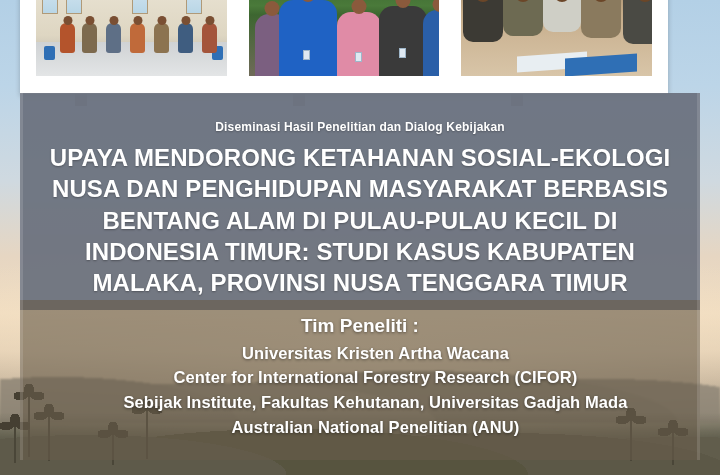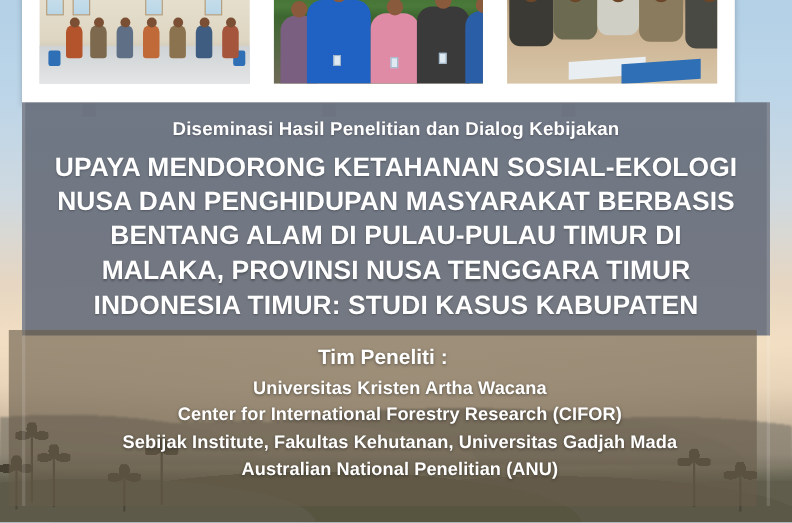--- a/index.html
+++ b/index.html
@@ -205,40 +205,41 @@
   .title-panel {
     position:absolute;
     left:20px; top:93px;
     width:680px;
     padding:14px 18px 12px;
     background:rgba(105,112,125,.93);
     text-align:center;
     color:#ffffff;
   }
   .eyebrow {
-    font-size:17px;
+    font-size:12px;
     font-weight:bold;
     letter-spacing:.2px;
     line-height:1.35;
     margin-bottom:7px;
     text-shadow:0 1px 2px rgba(0,0,0,.28);
+    margin-top:12px;
   }
   .main-title {
     font-size:24px;
     font-weight:bold;
     line-height:1.30;
     letter-spacing:.1px;
     text-shadow:0 1px 2px rgba(0,0,0,.30);
   }
   .main-title .tline { display:block; white-space:nowrap; }
 
   
   .team-panel {
     position:absolute;
-    left:8px; top:300px;
+    left:20px; top:300px;
     width:680px; height:160px;
     background:rgba(104,92,74,.62);
     text-align:center;
     color:#ffffff;
     padding-top:13px;
   }
   .team-heading {
     font-size:19px;
     font-weight:bold;
     line-height:1.35;
@@ -331,23 +332,23 @@
   </div>
   <span class="strip-shadow" style="left:75px;"></span>
   <span class="strip-shadow" style="left:293px;"></span>
   <span class="strip-shadow" style="left:511px;"></span>
 
   <div class="title-panel">
     <div class="eyebrow">Diseminasi Hasil Penelitian dan Dialog Kebijakan</div>
     <h1 class="main-title">
       <span class="tline">UPAYA MENDORONG KETAHANAN SOSIAL-EKOLOGI</span>
       <span class="tline">NUSA DAN PENGHIDUPAN MASYARAKAT BERBASIS</span>
-      <span class="tline">BENTANG ALAM DI PULAU-PULAU TIMUR DI</span>
+      <span class="tline">BENTANG ALAM DI PULAU-PULAU KECIL DI</span>
+      <span class="tline">INDONESIA TIMUR: STUDI KASUS KABUPATEN</span>
       <span class="tline">MALAKA, PROVINSI NUSA TENGGARA TIMUR</span>
-      <span class="tline">INDONESIA TIMUR: STUDI KASUS KABUPATEN</span>
     </h1>
   </div>
 
   <div class="team-panel">
     <div class="team-heading">Tim Peneliti :</div>
     <span class="team-line">Universitas Kristen Artha Wacana</span>
     <span class="team-line">Center for International Forestry Research (CIFOR)</span>
     <span class="team-line">Sebijak Institute, Fakultas Kehutanan, Universitas Gadjah Mada</span>
     <span class="team-line">Australian National Penelitian (ANU)</span>
   </div>

